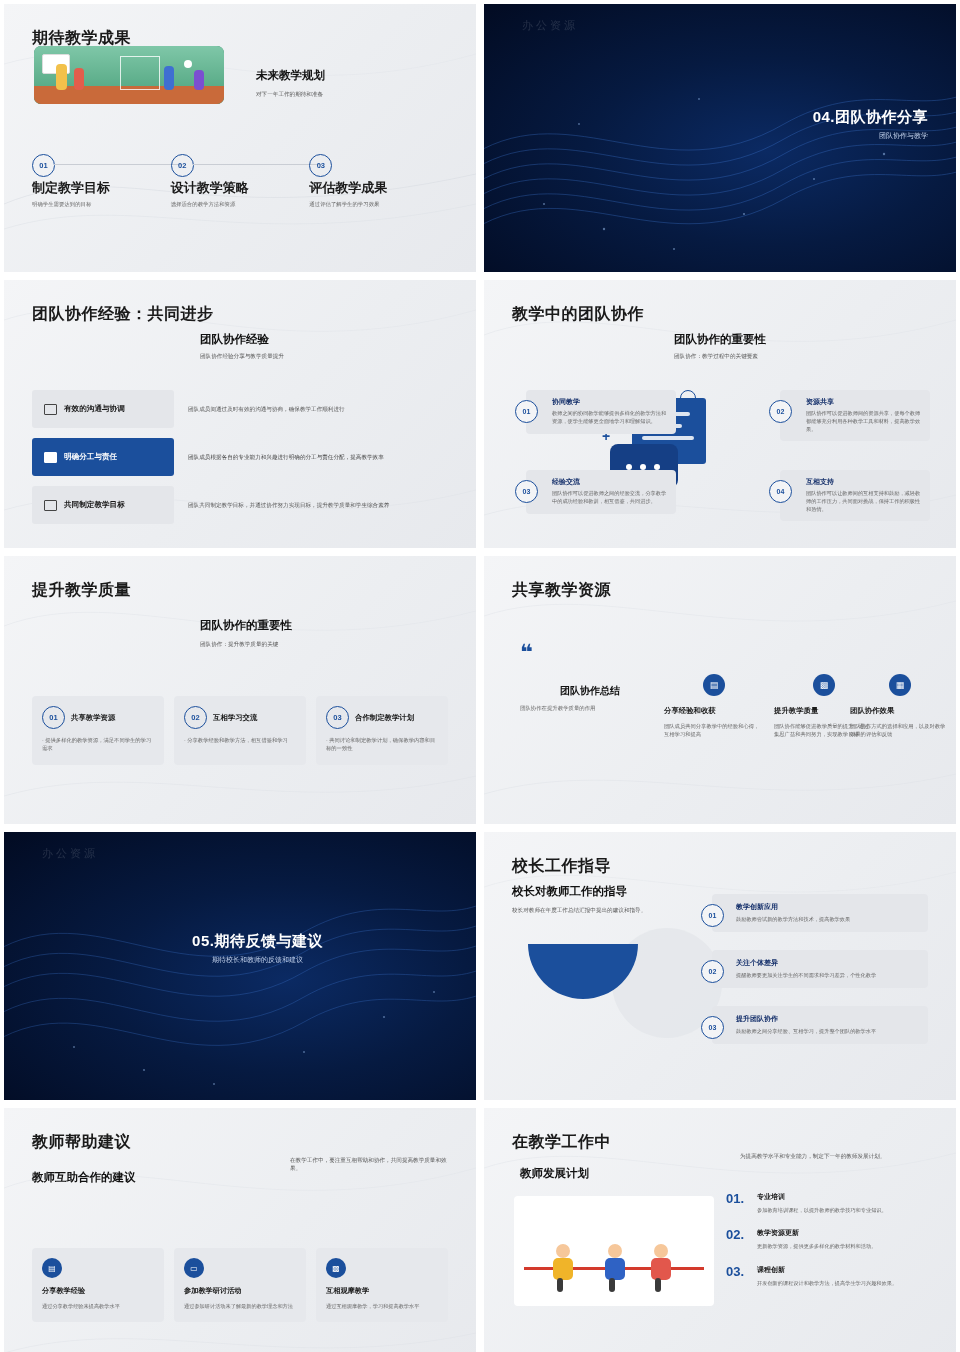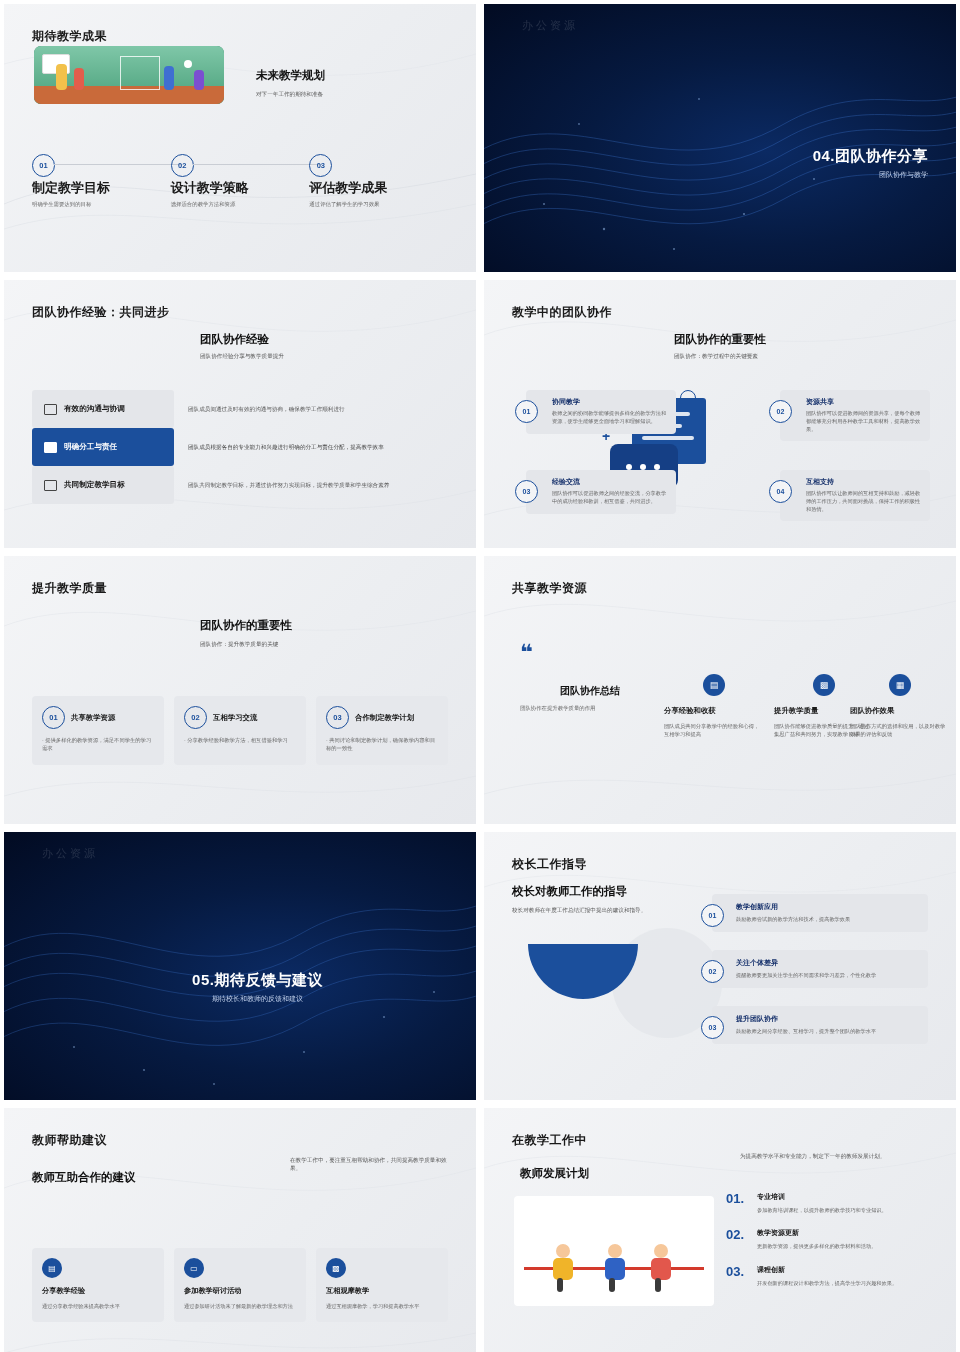--- a/index.html
+++ b/index.html
@@ -29,21 +29,21 @@
   }
   
   .waves{position:absolute;inset:0;opacity:.5;pointer-events:none;}
   .waves svg{width:100%;height:100%;}
   .dwaves{position:absolute;inset:0;pointer-events:none;}
   .dwaves svg{width:100%;height:100%;}
 
   .title{
     position:absolute;font-weight:bold;color:#1a1a1a;
   }
-  .t-main{font-size:12px;letter-spacing:.5px;}
+  .t-main{font-size:16px;letter-spacing:.5px;}
   .t-sub{font-size:11.5px;font-weight:bold;color:#111;}
   .t-desc{font-size:5.6px;color:#555;line-height:1.5;}
 
   
   .s1-title{left:28px;top:24px;}
   .s1-img{
     position:absolute;left:30px;top:42px;width:190px;height:58px;border-radius:7px;
     overflow:hidden;background:#2a7f5f;
   }
   .s1-img .sky{position:absolute;inset:0;background:linear-gradient(#7fc7a8,#4aa07a);}
@@ -66,29 +66,29 @@
     background:transparent;
   }
   .step-line{position:absolute;left:22px;top:10px;width:128px;height:1px;background:#c9cdd4;}
   .step h4{margin:2px 0 3px;font-size:13px;font-weight:bold;color:#1a1a1a;}
   .step p{margin:0;font-size:5.4px;color:#666;line-height:1.5;width:120px;}
 
   
   .dark-title{
     position:absolute;right:28px;top:104px;text-align:right;color:#fff;
   }
-  .dark-title .big{font-size:15px;font-weight:bold;letter-spacing:.5px;margin-top:39px;}
+  .dark-title .big{font-size:15px;font-weight:bold;letter-spacing:.5px;}
   .dark-title .small{font-size:7px;color:#c5d4ee;margin-top:4px;}
   .wm{position:absolute;left:38px;top:14px;font-size:11px;color:rgba(255,255,255,.13);letter-spacing:3px;}
 
   
   .s3-title{left:28px;top:24px;}
   .s3-sub{left:196px;top:52px;}
   .s3-desc{position:absolute;left:196px;top:72px;width:220px;text-align:left;}
-  .rowlist{position:absolute;left:28px;top:110px;width:416px;display:flex;flex-direction:column;gap:0;}
+  .rowlist{position:absolute;left:28px;top:110px;width:416px;display:flex;flex-direction:column;gap:10px;}
   .rowitem{display:flex;align-items:stretch;height:38px;}
   .rowitem .lbl{
     width:142px;background:#e4e6ea;border-radius:3px;display:flex;align-items:center;gap:7px;
     padding-left:12px;box-sizing:border-box;font-size:7.6px;font-weight:bold;color:#1a1a1a;
   }
   .rowitem.active .lbl{background:#1b4f9c;color:#fff;}
   .rowitem .txt{
     flex:1;display:flex;align-items:center;padding-left:14px;font-size:5.6px;color:#555;line-height:1.5;
   }
   .rowitem.active .txt{color:#444;}

